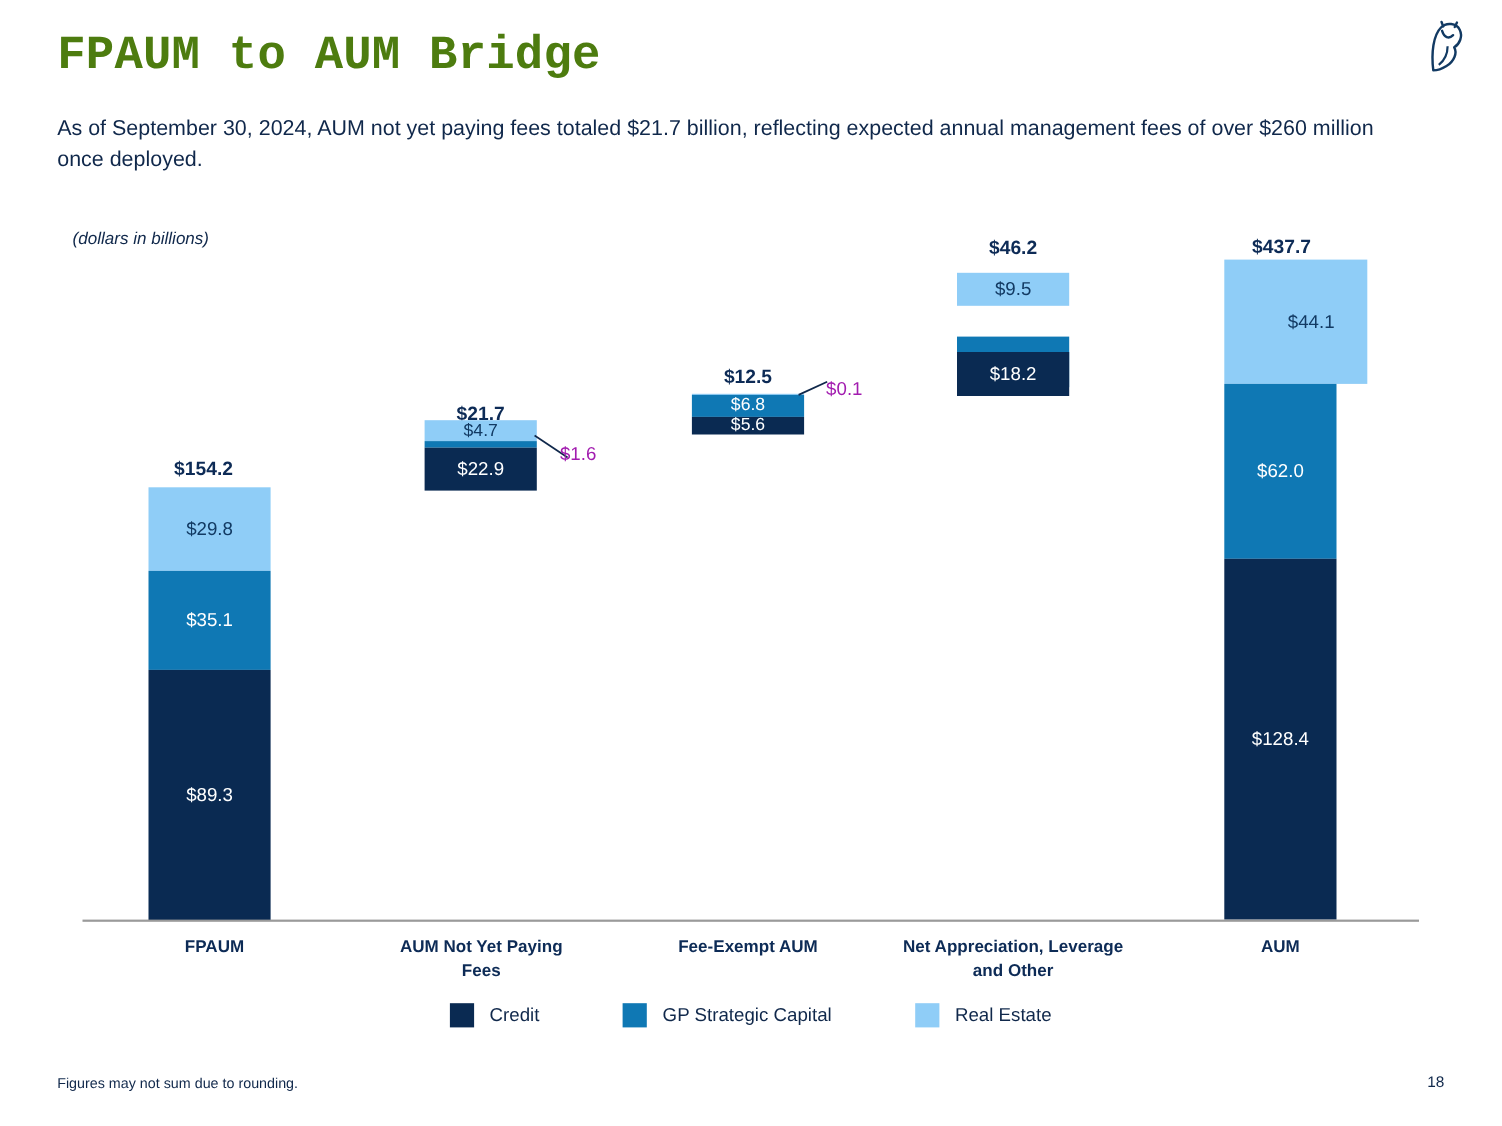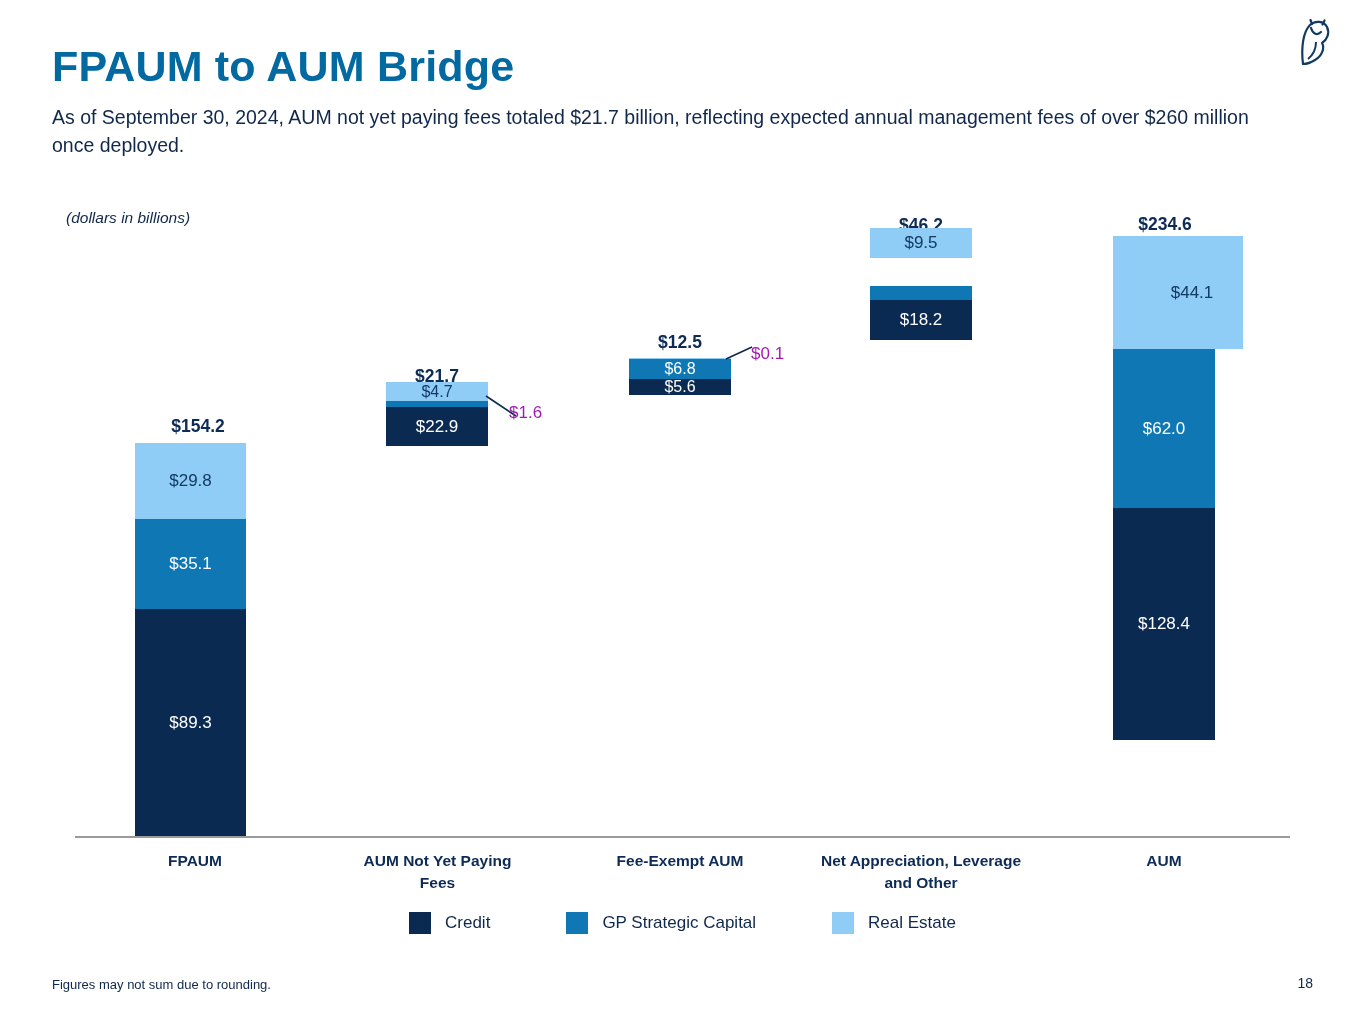--- a/index.html
+++ b/index.html
@@ -5,23 +5,23 @@
   html,body{margin:0;padding:0;}
   body{
     width:1365px;height:1024px;background:#ffffff;
     font-family:"Liberation Sans", sans-serif;
     color:#10284b;overflow:hidden;position:relative;
   }
   .slide{position:absolute;inset:0;}
 
   
   .title{
-    position:absolute;left:52px;top:44px;
-    font-family:Liberation Sans, sans-serif;
-    font-size:43px;font-weight:700;color:#0369a1;
+    position:absolute;left:52px;top:28px;
+    font-family:Liberation Mono, monospace;
+    font-size:43px;font-weight:700;color:#4d7c0f;
     letter-spacing:0.2px;line-height:1.05;
   }
   .subtitle{
     position:absolute;left:52px;top:103px;width:1235px;
     font-size:19.5px;line-height:1.45;color:#10284b;font-weight:400;
   }
   .logo{position:absolute;right:28px;top:18px;width:46px;height:50px;}
 
   
   .unit-note{
@@ -89,21 +89,21 @@
     <path d="M12 46 C10 30 12 14 19 7 C24 2 33 3 36 9 C39 15 36 22 31 25 C34 30 31 38 24 42 C20 44.5 15.5 46 12 46 Z" stroke="#123a63" stroke-width="2.2" fill="none" stroke-linejoin="round"></path>
     <path d="M20 10 C22 16 26 18 30 14" stroke="#123a63" stroke-width="2.2" fill="none" stroke-linecap="round"></path>
     <path d="M21 6 L19.5 2 M31.5 6.5 L33.5 2.5" stroke="#123a63" stroke-width="2.2" stroke-linecap="round"></path>
     <path d="M25 24 C25 31 22 37 17 41" stroke="#123a63" stroke-width="2" fill="none"></path>
   </svg>
 
   <div class="plot">
 
     <div class="unit-note">(dollars in billions)</div>
 
-    <div class="bar-total" style="left:143px;top:416px;width:110px;">$154.2</div>
+    <div class="bar-total" style="left:130px;top:416px;width:110px;">$154.2</div>
     <div class="bar" style="left:135px;top:443px;width:111px;height:394px;text-decoration:underline;">
       <div class="seg light" style="top:0px;height:76px;">
         <span class="seg-label">$29.8</span>
       </div>
       <div class="seg mid" style="top:76px;height:90px;">
         <span class="seg-label">$35.1</span>
       </div>
       <div class="seg navy" style="top:166px;height:228px;">
         <span class="seg-label">$89.3</span>
       </div>
@@ -133,41 +133,41 @@
       <div class="seg navy" style="top:21px;height:16px;font-size:16px;">
         <span class="seg-label">$5.6</span>
       </div>
     </div>
     <svg class="leader" style="left:726px;top:347px;width:32px;height:16px;" viewBox="0 0 32 16">
       <line x1="0" y1="12" x2="26" y2="0" stroke="#10284b" stroke-width="1.6"></line>
     </svg>
     <div class="callout" style="left:751px;top:344px;">$0.1</div>
 
     <div class="bar-total" style="left:866px;top:215px;width:110px;">$46.2</div>
-    <div class="bar" style="left:870px;top:228px;width:102px;height:112px;">
+    <div class="bar" style="left:870px;top:248px;width:102px;height:112px;">
       <div class="seg light" style="top:0px;height:30px;">
         <span class="seg-label">$9.5</span>
       </div>
       <div class="seg mid" style="top:30px;height:46px;margin-top:28px;">
         <span class="seg-label">$18.5</span>
       </div>
       <div class="seg navy" style="top:72px;height:40px;">
         <span class="seg-label">$18.2</span>
       </div>
     </div>
 
-    <div class="bar-total" style="left:1110px;top:214px;width:110px;">$234.6</div>
+    <div class="bar-total" style="left:1110px;top:214px;width:110px;">$437.7</div>
     <div class="bar" style="left:1113px;top:236px;width:102px;height:600px;">
       <div class="seg light" style="top:0px;height:113px;padding-left:28px;">
         <span class="seg-label">$44.1</span>
       </div>
       <div class="seg mid" style="top:113px;height:159px;">
         <span class="seg-label">$62.0</span>
       </div>
-      <div class="seg navy" style="top:272px;height:232px;">
+      <div class="seg navy" style="top:272px;height:328px;">
         <span class="seg-label">$128.4</span>
       </div>
     </div>
 
     <div class="axis-line"></div>
 
     <div class="cat-label" style="left:120px;top:850px;width:150px;">FPAUM</div>
     <div class="cat-label" style="left:355px;top:850px;width:165px;">AUM Not Yet Paying Fees</div>
     <div class="cat-label" style="left:605px;top:850px;width:150px;">Fee-Exempt AUM</div>
     <div class="cat-label" style="left:806px;top:850px;width:230px;">Net Appreciation, Leverage and Other</div>

